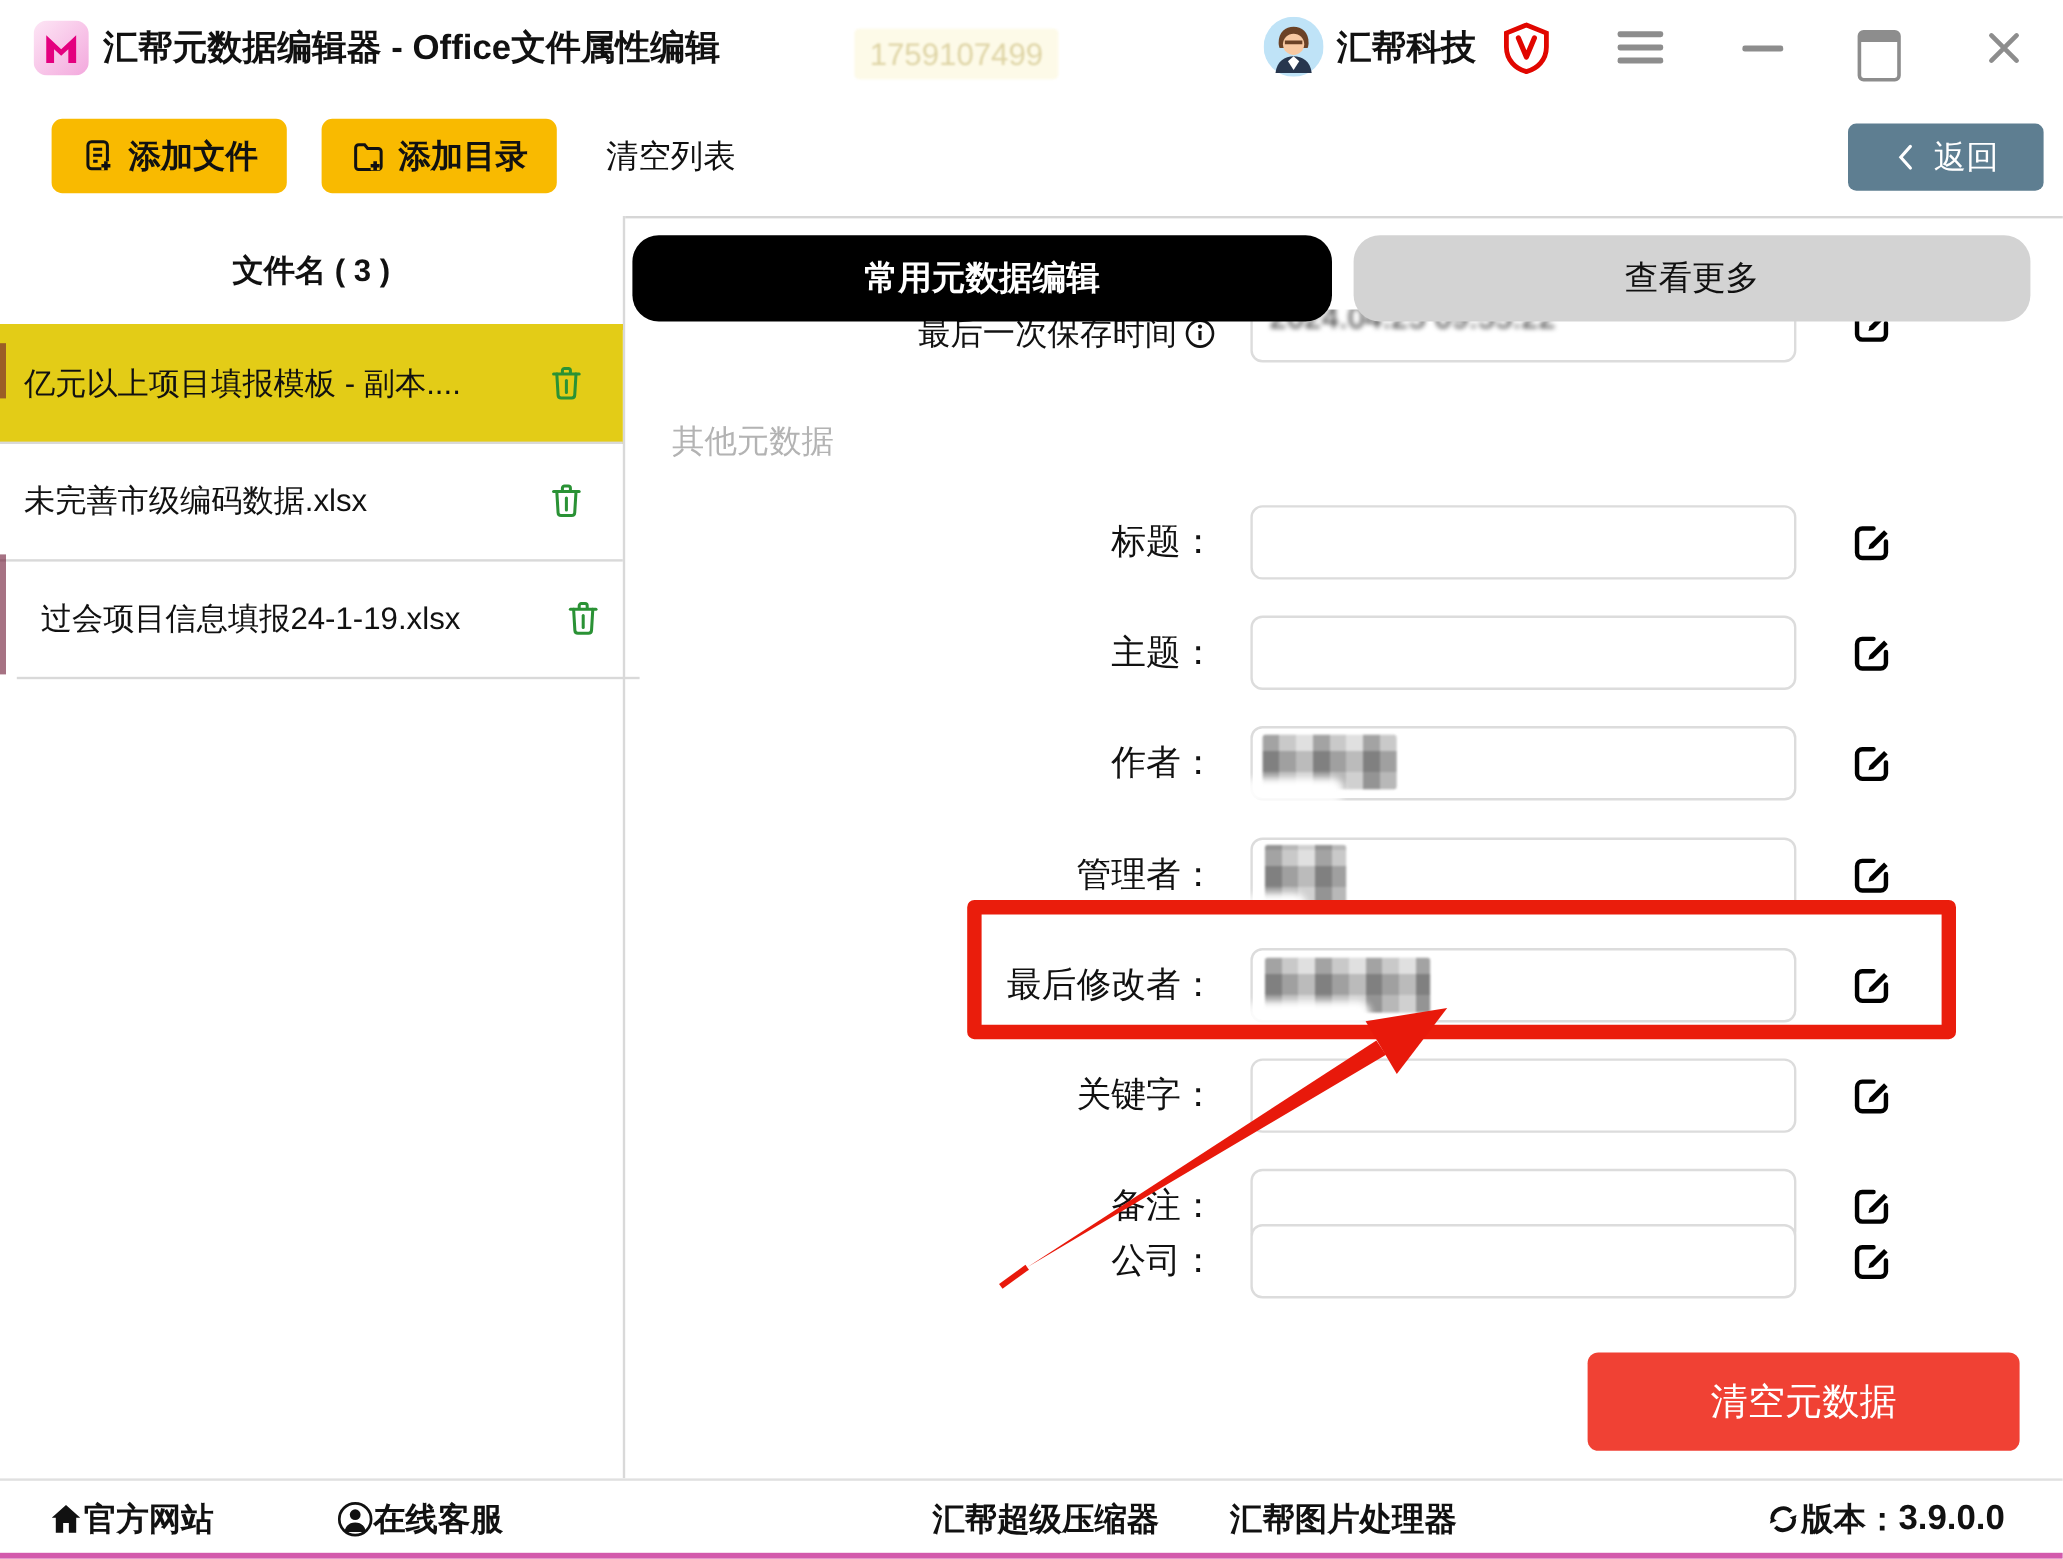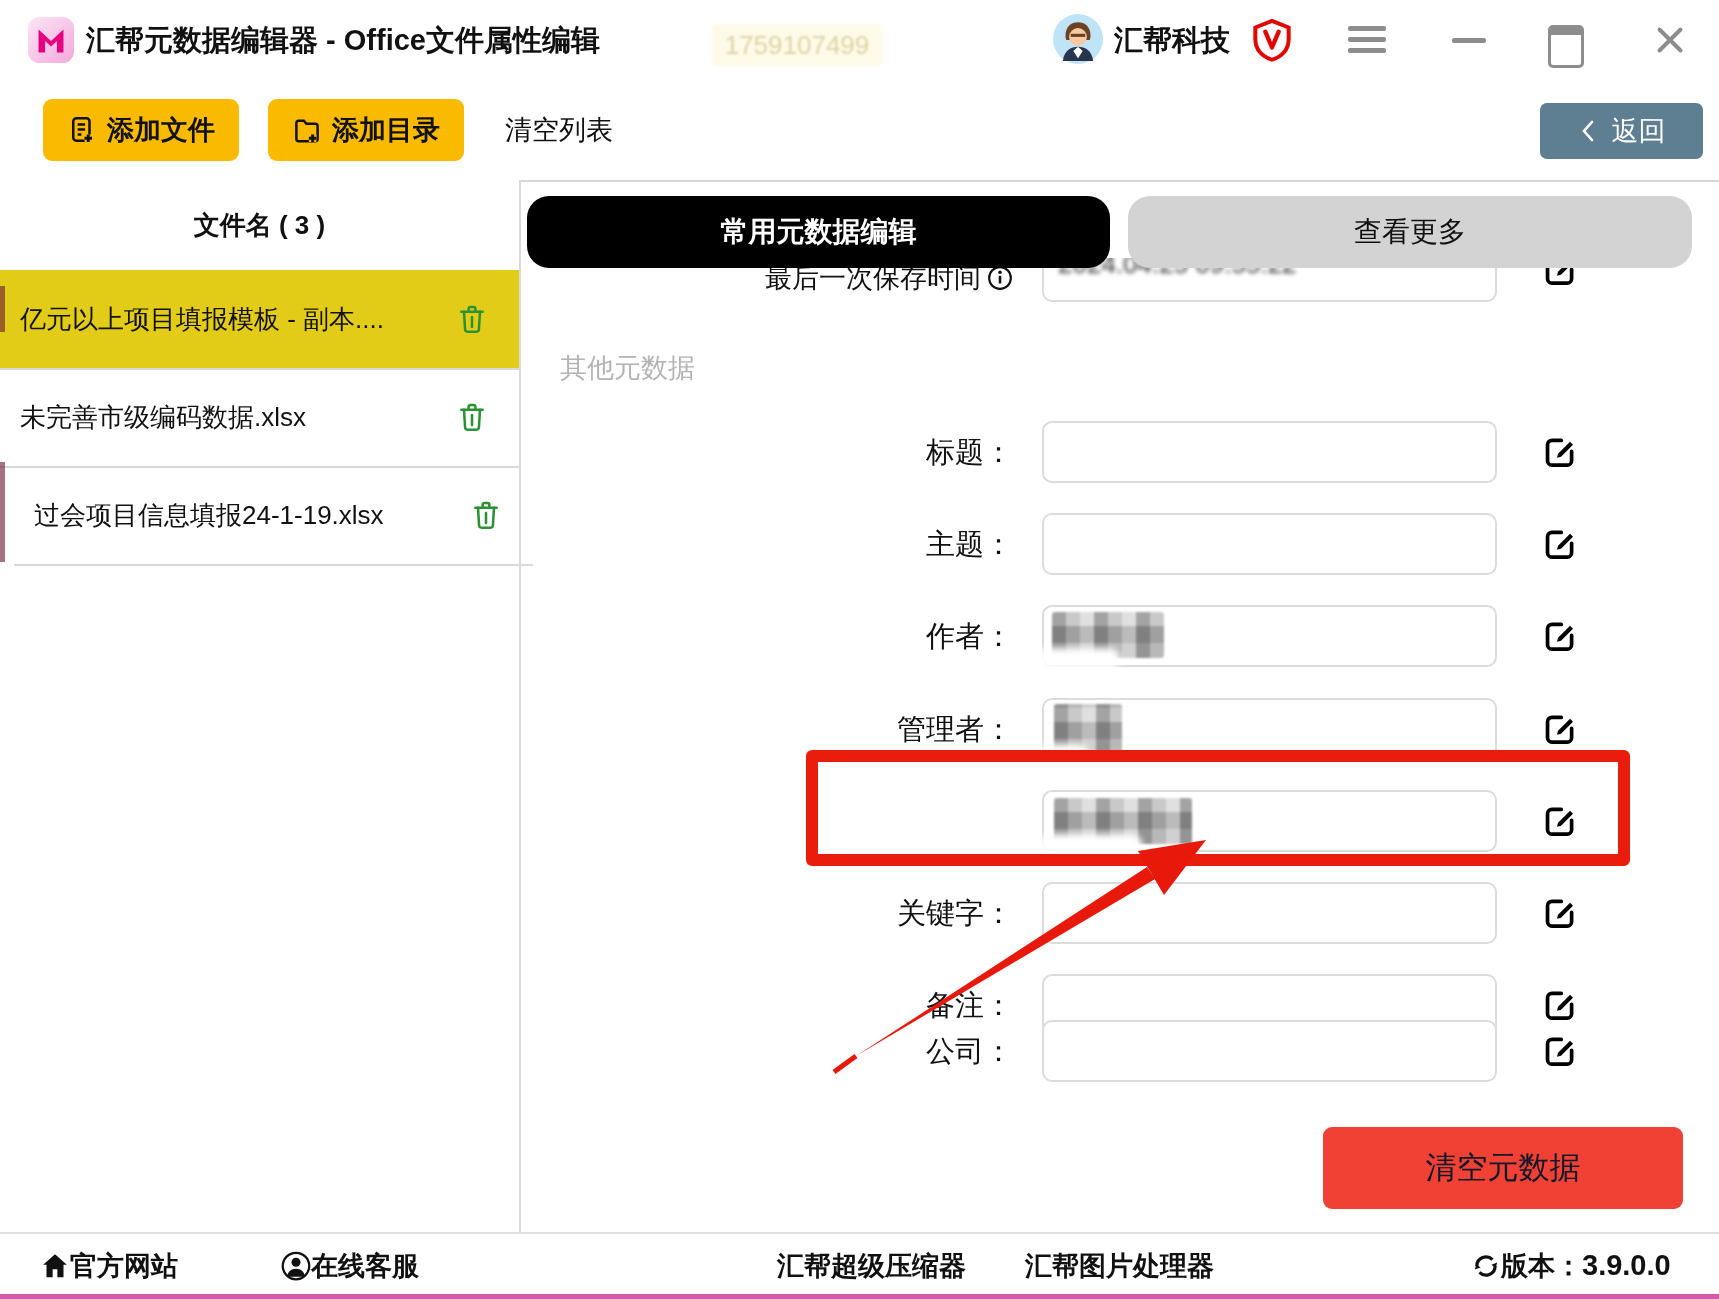--- a/index.html
+++ b/index.html
@@ -62,21 +62,21 @@
   .f-edit{position:absolute;left:1543px;top:14px;width:34px;height:34px;cursor:pointer;}
   .mosaic{position:absolute;filter:blur(1px);border-radius:3px;opacity:.92;
     background:repeating-linear-gradient(90deg,rgba(60,60,60,.38) 0 14px,rgba(150,150,150,.28) 14px 28px,rgba(235,235,235,.35) 28px 42px),
                repeating-linear-gradient(0deg,#bdbdbd 0 15px,#9a9a9a 15px 32px,#d8d8d8 32px 46px);}
   .mosaic::after{content:"";position:absolute;left:-16px;bottom:-12px;width:75%;height:22px;background:#fff;
                  filter:blur(3px);border-radius:12px;}
   
   .red-rect{left:806px;top:750px;width:824px;height:116px;border:12px solid #ea1d0c;border-radius:6px;
             box-sizing:border-box;z-index:8;pointer-events:none;}
   .arrow-svg{left:760px;top:780px;width:520px;height:320px;z-index:9;pointer-events:none;}
-  .clear-meta{left:1323px;top:1127px;width:360px;height:82px;background:#f04134;border-radius:9px;color:#0f172a;
+  .clear-meta{left:1323px;top:1127px;width:360px;height:82px;background:#f04134;border-radius:9px;color:#ffffff;
               font-size:31px;display:flex;align-items:center;justify-content:center;cursor:pointer;z-index:7;}
   
   .footer{left:0;top:1232px;width:1719px;height:63px;background:#fff;border-top:2px solid #e0e0e0;}
   .f-item{position:absolute;top:0;height:63px;display:flex;align-items:center;gap:0;font-size:27px;font-weight:600;cursor:pointer;}
   .magenta-strip{left:0;top:1294px;width:1719px;height:5px;background:#cb3d9e;opacity:.85;}
   .edge-mark{width:5px;background:#6b1430;opacity:.6;left:0;}
 </style>
 </head>
 <body>
 
@@ -233,20 +233,21 @@
   <div class="f-label">管理者：</div>
   <input class="f-input" value="" style="">
   <div class="mosaic" style="left:1054px;top:6px;width:68px;height:50px;"></div>
   <svg class="f-edit" viewBox="0 0 24 24">
       <path d="M20.2 11.5v6.6c0 1.7-1.4 3.1-3.1 3.1H6.3c-1.7 0-3.1-1.4-3.1-3.1V6.9c0-1.7 1.4-3.1 3.1-3.1h6.6" fill="none" stroke="#000" stroke-width="2.6" stroke-linecap="round"></path>
       <path d="M10.6 13.3l8.5-8.5 2.1 2.1-8.5 8.5-2.8.7z" fill="#000"></path>
     </svg>
 </div>
 
 <div class="form-row" style="top:790px;">
+  <div class="f-label">最后修改者：</div>
   <input class="f-input" value="" style="">
   <div class="mosaic" style="left:1054px;top:8px;width:138px;height:46px;"></div>
   <svg class="f-edit" viewBox="0 0 24 24">
       <path d="M20.2 11.5v6.6c0 1.7-1.4 3.1-3.1 3.1H6.3c-1.7 0-3.1-1.4-3.1-3.1V6.9c0-1.7 1.4-3.1 3.1-3.1h6.6" fill="none" stroke="#000" stroke-width="2.6" stroke-linecap="round"></path>
       <path d="M10.6 13.3l8.5-8.5 2.1 2.1-8.5 8.5-2.8.7z" fill="#000"></path>
     </svg>
 </div>
 
 <div class="form-row" style="top:882px;">
   <div class="f-label">关键字：</div>

